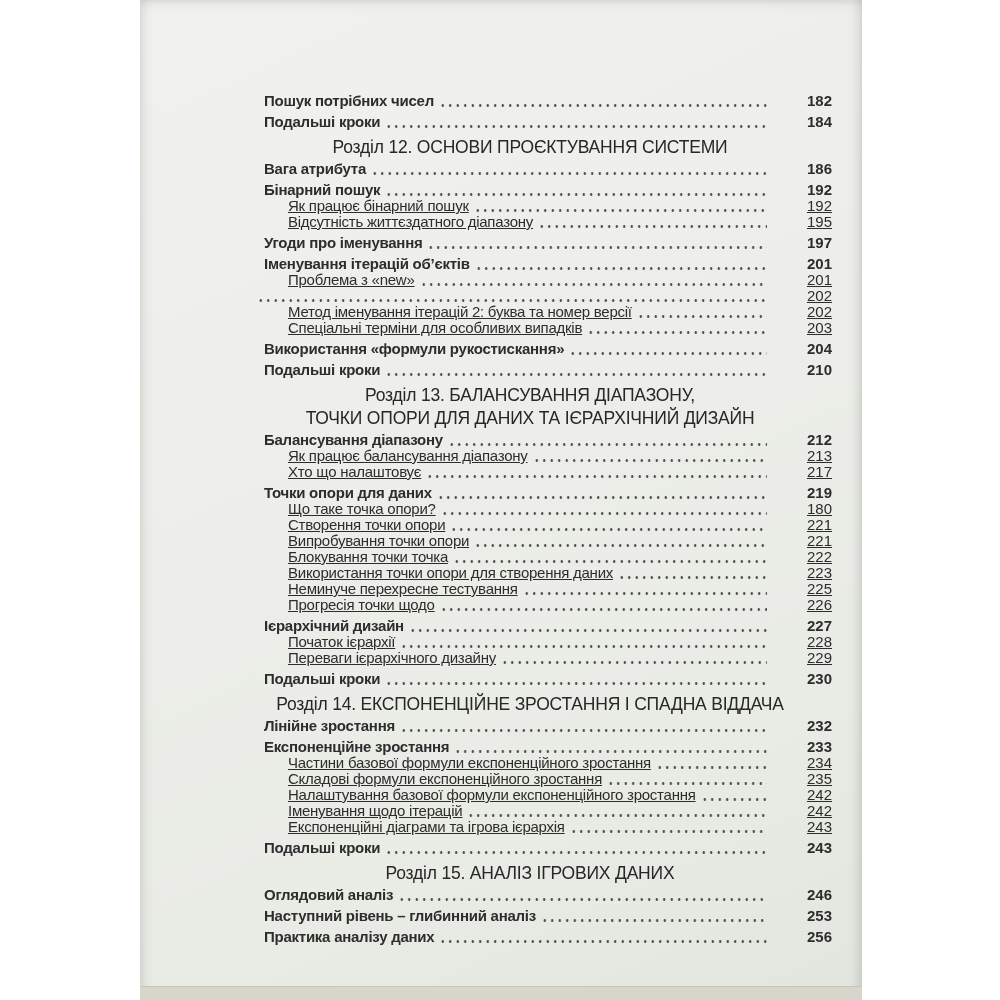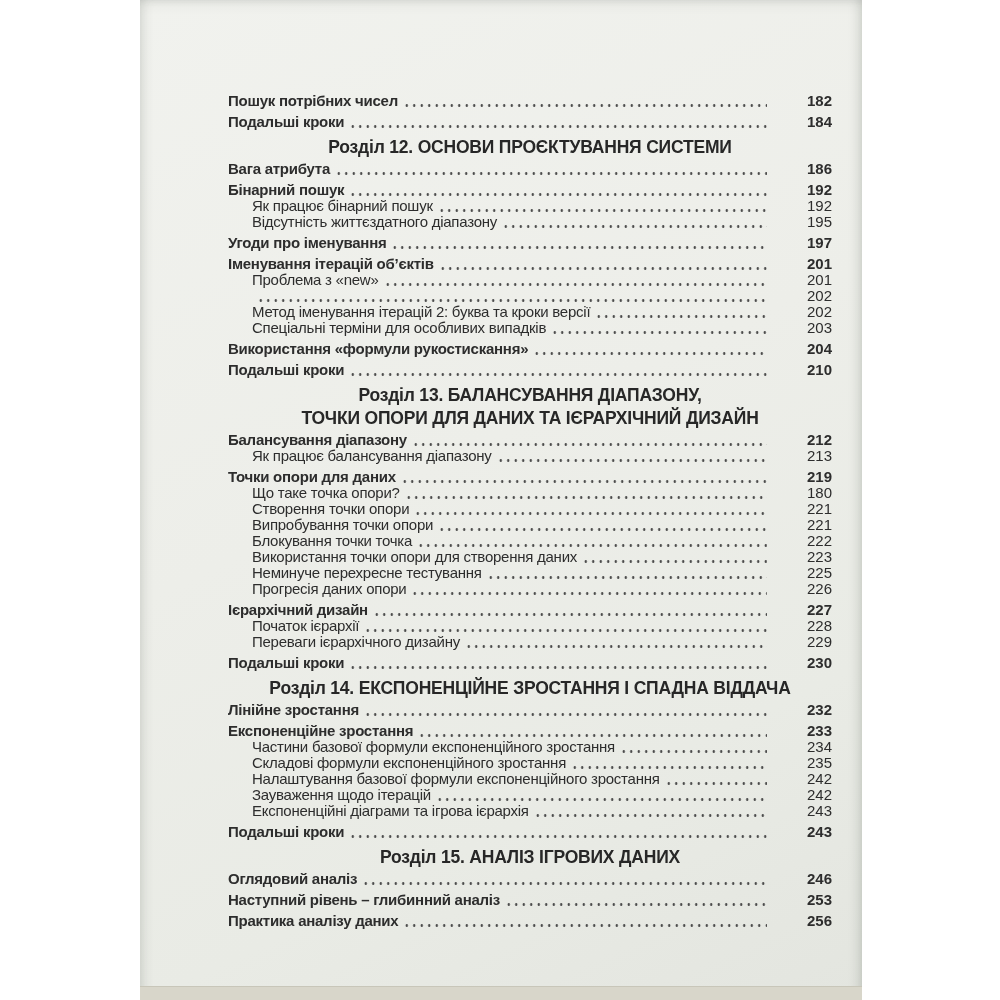--- a/index.html
+++ b/index.html
@@ -46,39 +46,39 @@
     right: 30px;
     top: 93px;
     color: #2d2d2d;
     font-size: 15px;
   }
   .row {
     display: flex;
     align-items: baseline;
     line-height: 16px;
   }
-  .row .t { white-space: nowrap; letter-spacing: -0.25px; }
+  .row .t { white-space: nowrap; letter-spacing: -0.25px; margin-left: 36px; }
   .lvl1 { font-weight: bold; margin-top: 5px; }
-  .lvl2 { padding-left: 24px; font-weight: normal; }
+  .lvl2 { padding-left: 24px; font-weight: normal; text-decoration: underline; }
   .row:first-child { margin-top: 0; }
   .leader {
     flex: 1 1 auto;
     min-width: 12px;
     height: 12px;
     margin: 0 3px 0 5px;
     align-self: flex-end;
     background-image: radial-gradient(circle, #4a4a4a 1.05px, rgba(0,0,0,0) 1.5px);
     background-size: 7.5px 5px;
     background-repeat: repeat-x;
     background-position: left bottom 1px;
     font-weight: normal;
   }
   .p { white-space: nowrap; letter-spacing: 0; margin-left: 37px; }
   .heading {
-    font-weight: bold;
+    font-weight: normal;
     text-align: center;
     font-size: 17.5px;
     line-height: 23px;
     margin: 6px 0 2px 0;
     letter-spacing: -0.2px;
     color: #272727;
   }
   .heading + .lvl1 { margin-top: 0; text-align: right; }
 </style>
 </head>
@@ -133,21 +133,21 @@
         <div class="row lvl2">
           <span class="t">Проблема з «new»</span>
           <span class="leader"></span>
           <span class="p">201</span>
         </div>
         <div class="row lvl2">
           <span class="leader"></span>
           <span class="p">202</span>
         </div>
         <div class="row lvl2">
-          <span class="t">Метод іменування ітерацій 2: буква та кроки версії</span>
+          <span class="t">Метод іменування ітерацій 2: буква та номер версії</span>
           <span class="leader"></span>
           <span class="p">202</span>
         </div>
         <div class="row lvl2">
           <span class="t">Спеціальні терміни для особливих випадків</span>
           <span class="leader"></span>
           <span class="p">203</span>
         </div>
         <div class="row lvl1">
           <span class="t">Використання «формули рукостискання»</span>
@@ -166,20 +166,25 @@
         <div class="row lvl1">
           <span class="t">Балансування діапазону</span>
           <span class="leader"></span>
           <span class="p">212</span>
         </div>
         <div class="row lvl2">
           <span class="t">Як працює балансування діапазону</span>
           <span class="leader"></span>
           <span class="p">213</span>
         </div>
+        <div class="row lvl2">
+          <span class="t">Хто що налаштовує</span>
+          <span class="leader"></span>
+          <span class="p">217</span>
+        </div>
         <div class="row lvl1">
           <span class="t">Точки опори для даних</span>
           <span class="leader"></span>
           <span class="p">219</span>
         </div>
         <div class="row lvl2">
           <span class="t">Що таке точка опори?</span>
           <span class="leader"></span>
           <span class="p">180</span>
         </div>
@@ -202,21 +207,21 @@
           <span class="t">Використання точки опори для створення даних</span>
           <span class="leader"></span>
           <span class="p">223</span>
         </div>
         <div class="row lvl2">
           <span class="t">Неминуче перехресне тестування</span>
           <span class="leader"></span>
           <span class="p">225</span>
         </div>
         <div class="row lvl2">
-          <span class="t">Прогресія даних опори</span>
+          <span class="t">Прогресія точки щодо</span>
           <span class="leader"></span>
           <span class="p">226</span>
         </div>
         <div class="row lvl1">
           <span class="t">Ієрархічний дизайн</span>
           <span class="leader"></span>
           <span class="p">227</span>
         </div>
         <div class="row lvl2">
           <span class="t">Початок ієрархії</span>
@@ -255,21 +260,21 @@
           <span class="t">Складові формули експоненційного зростання</span>
           <span class="leader"></span>
           <span class="p">235</span>
         </div>
         <div class="row lvl2">
           <span class="t">Налаштування базової формули експоненційного зростання</span>
           <span class="leader"></span>
           <span class="p">242</span>
         </div>
         <div class="row lvl2">
-          <span class="t">Зауваження щодо ітерацій</span>
+          <span class="t">Іменування щодо ітерацій</span>
           <span class="leader"></span>
           <span class="p">242</span>
         </div>
         <div class="row lvl2">
           <span class="t">Експоненційні діаграми та ігрова ієрархія</span>
           <span class="leader"></span>
           <span class="p">243</span>
         </div>
         <div class="row lvl1">
           <span class="t">Подальші кроки</span>

